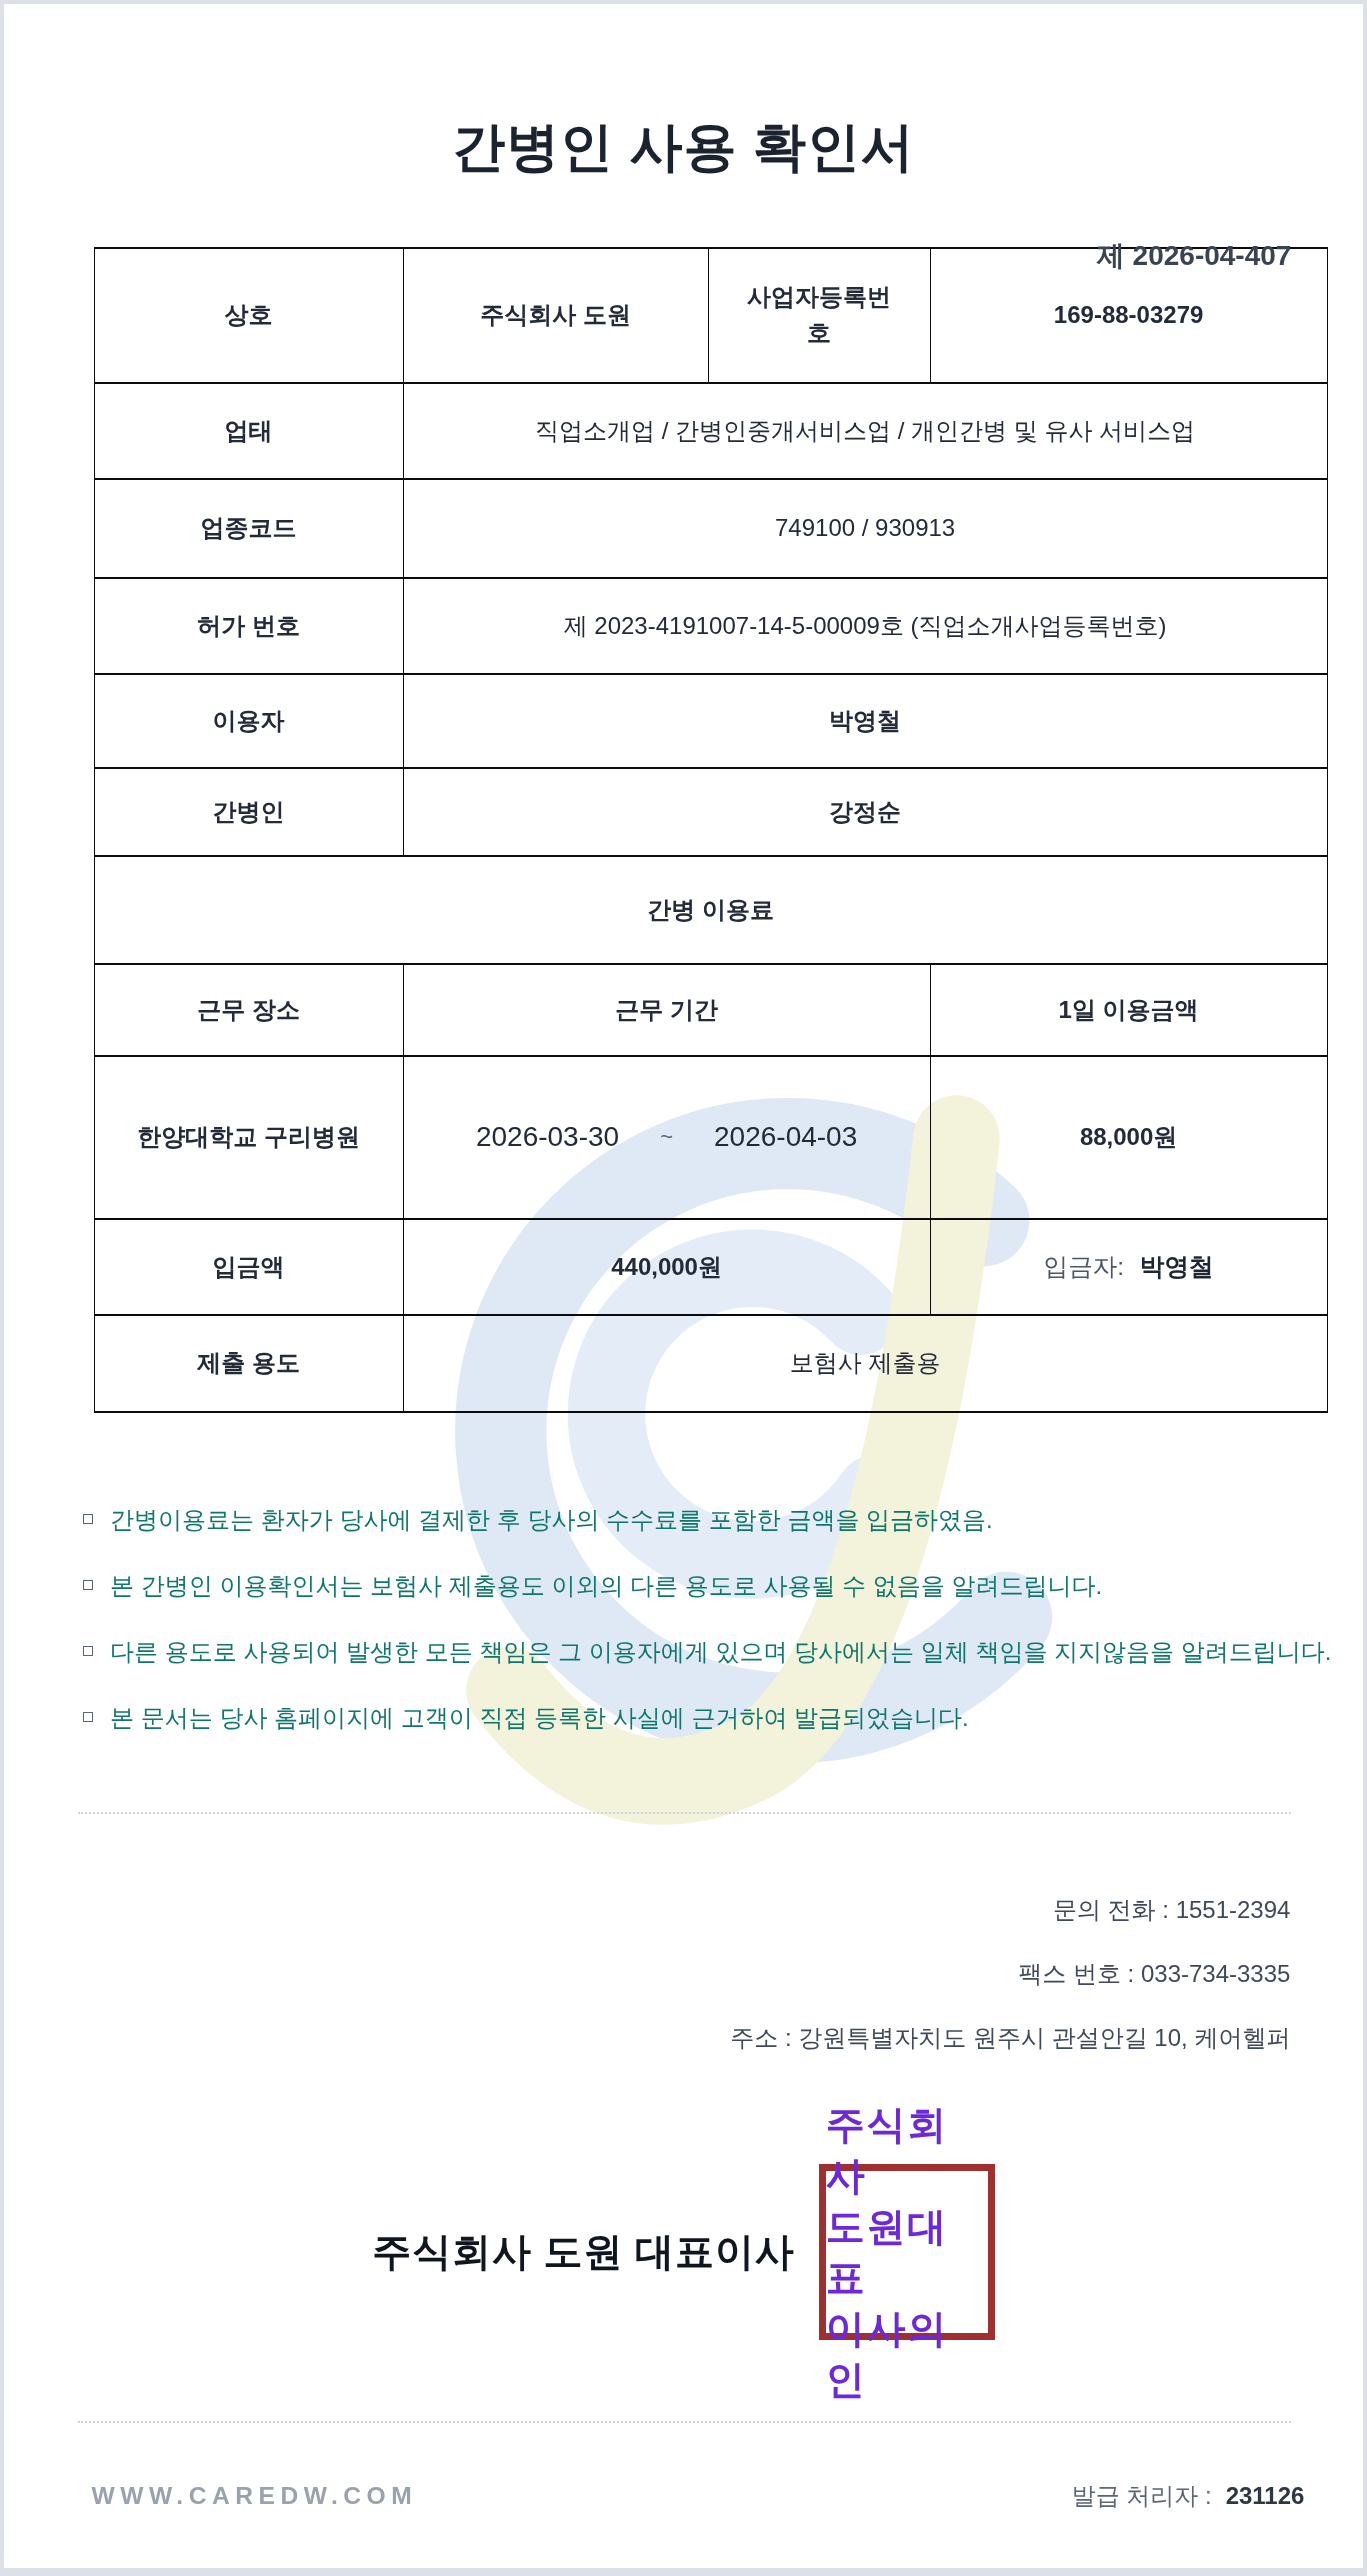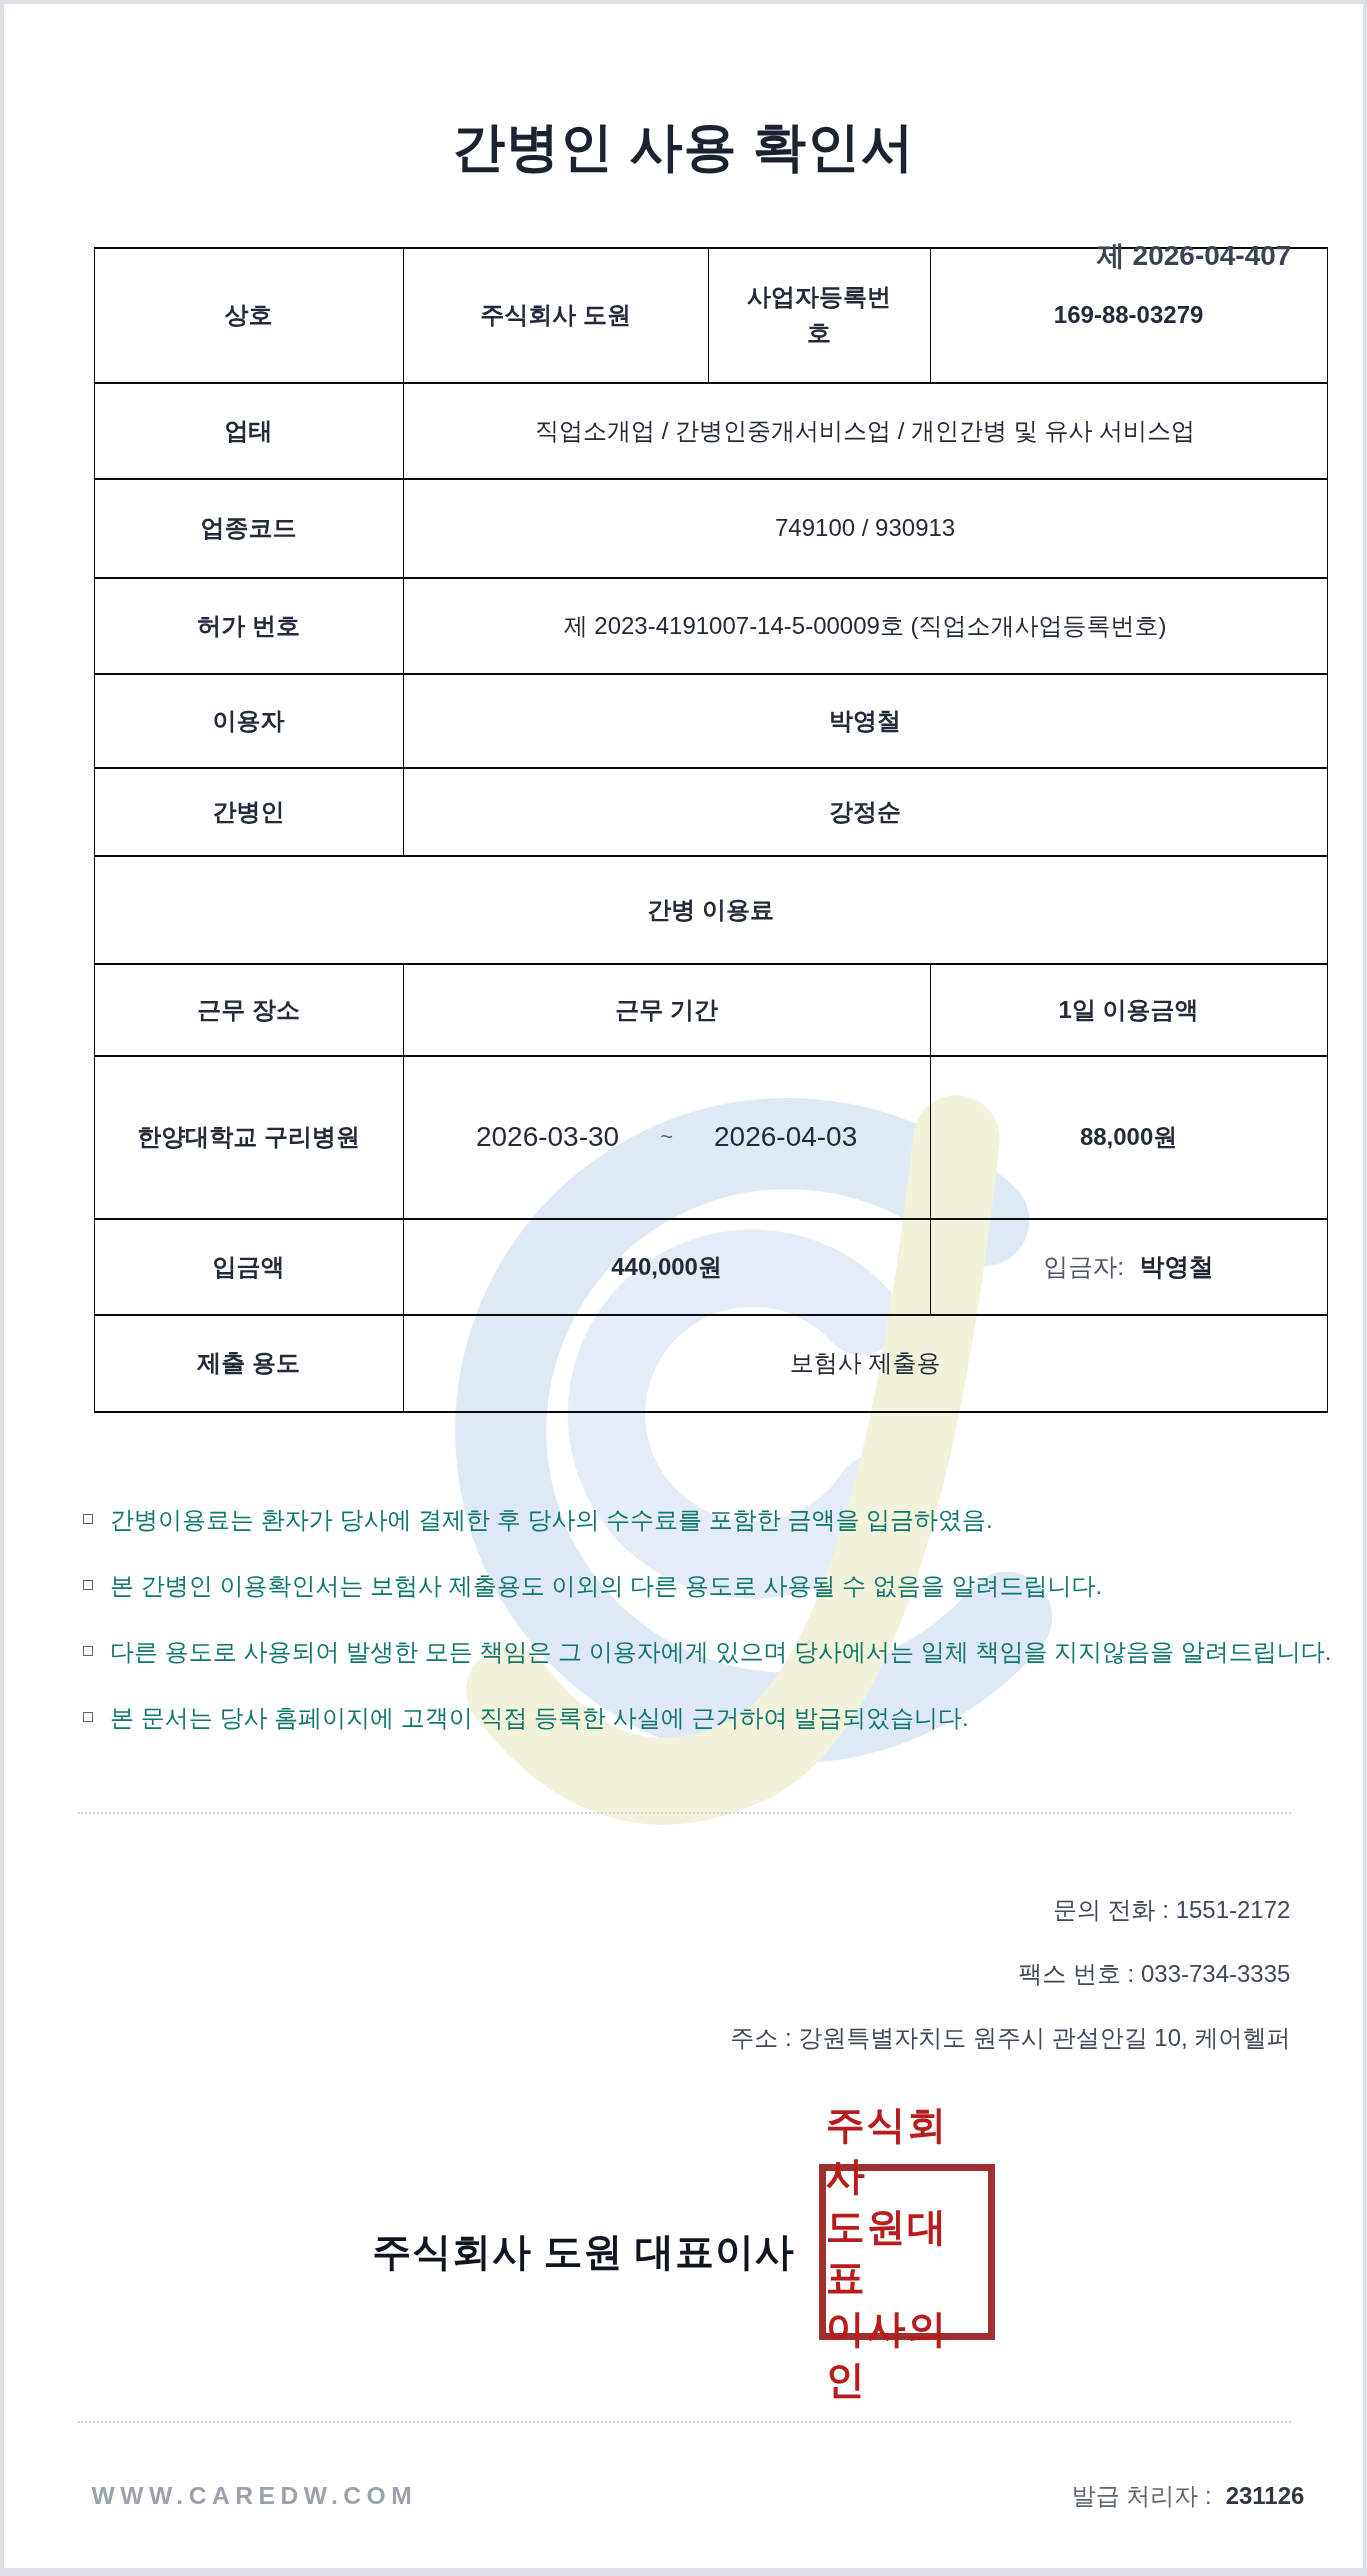--- a/index.html
+++ b/index.html
@@ -66,21 +66,21 @@
   .dashed.one{top:1808px;}
   .dashed.two{top:2417px;}
   
   .contact{position:absolute;right:73px;top:1874px;text-align:right;
            font-size:24px;font-weight:500;color:#3f4959;line-height:64px;z-index:1;}
   
   .signature{position:absolute;left:0;right:0;top:2159px;height:179px;
              display:flex;justify-content:center;align-items:center;gap:24px;z-index:1;}
   .company-line{font-size:39px;font-weight:700;color:#10161f;letter-spacing:0.9px;}
   .seal{width:176px;height:176px;box-sizing:border-box;border:7.3px solid #9f302f;
-        color:#b91c1c;display:flex;flex-direction:column;justify-content:center;
+        color:#6d28d9;display:flex;flex-direction:column;justify-content:center;
         align-items:center;background:rgba(255,255,255,0);}
   .seal div{font-size:39px;font-weight:700;line-height:51px;letter-spacing:1.8px;}
   
   .footer{position:absolute;left:88px;right:59px;top:2472px;height:40px;
           display:flex;justify-content:space-between;align-items:center;z-index:1;}
   .site{font-size:24.6px;font-weight:700;color:#9aa2af;letter-spacing:5.5px;}
   .issuer{font-size:24px;}
   .issuer-label{color:#5d6673;font-weight:500;}
   .issuer-value{color:#2f3745;font-weight:700;margin-left:7.3px;}
 </style>
@@ -181,21 +181,21 @@
       </div>
     <div class="note">
         <span class="bullet"></span>
         <span>본 문서는 당사 홈페이지에 고객이 직접 등록한 사실에 근거하여 발급되었습니다.</span>
       </div>
   </div>
 
   <div class="dashed one"></div>
 
   <div class="contact">
-    <div>문의 전화 : 1551-2172</div>
+    <div>문의 전화 : 1551-2394</div>
     <div>팩스 번호 : 033-734-3335</div>
     <div>주소 : 강원특별자치도 원주시 관설안길 10, 케어헬퍼</div>
   </div>
 
   <div class="signature">
     <span class="company-line">주식회사 도원 대표이사</span>
     <span class="seal">
       <div>주식회사</div>
       <div>도원대표</div>
       <div>이사의인</div>

